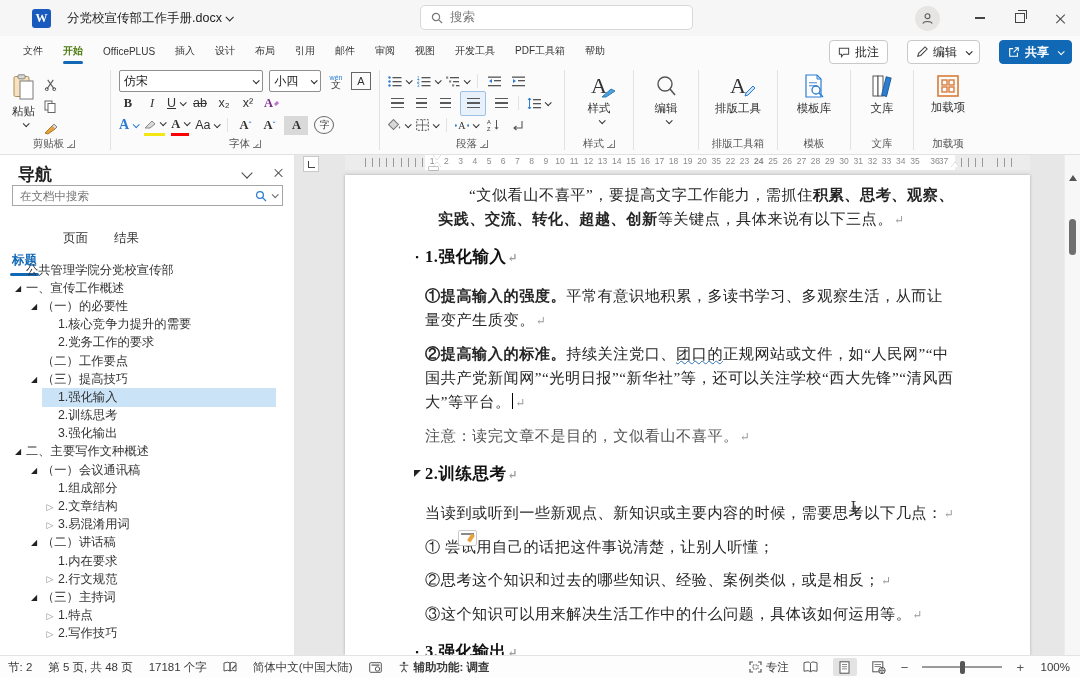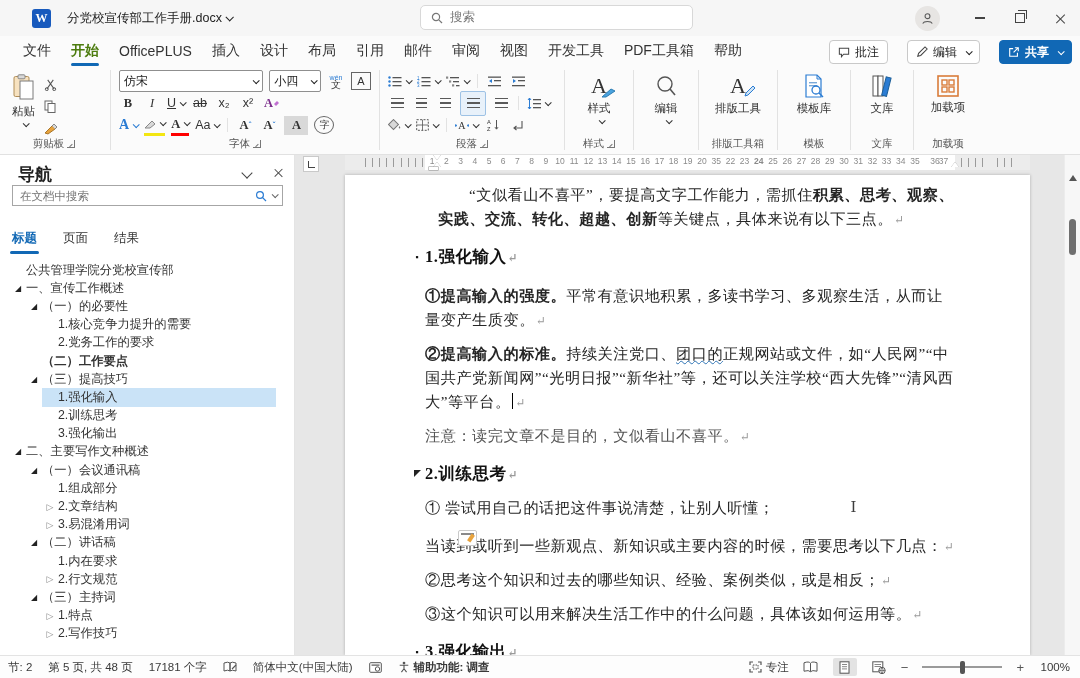--- a/index.html
+++ b/index.html
@@ -22,21 +22,21 @@
   .winbtn{width:40px;height:36px;display:flex;align-items:center;justify-content:center;color:#444;}
   .mini{width:10px;height:1.4px;background:#444;display:inline-block;}
   .restore{width:8px;height:8px;border:1.2px solid #444;position:relative;background:#f6f6f6;display:inline-block;}
   .restore::before{content:"";position:absolute;left:2px;top:-4px;width:8px;height:8px;border:1.2px solid #444;border-left:none;border-bottom:none;}
   .xi{position:relative;width:11px;height:11px;display:inline-block;}
   .xi::before,.xi::after{content:"";position:absolute;left:5px;top:0;width:1.3px;height:12px;background:#444;}
   .xi::before{transform:rotate(45deg);} .xi::after{transform:rotate(-45deg);}
   
   #tabrow{position:absolute;left:0;top:36px;width:1080px;height:30px;background:#fbfbfb;display:flex;align-items:center;}
   #ribbon-tabs{display:flex;align-items:center;margin-left:14px;gap:2px;}
-  .rtab{font-size:14px;color:#333;padding:5px 9px;position:relative;white-space:nowrap;}
+  .rtab{font-size:10px;color:#333;padding:5px 9px;position:relative;white-space:nowrap;}
   .rtab.active{font-weight:bold;color:#4d7c0f;}
   .rtab.active::after{content:"";position:absolute;left:9px;right:9px;bottom:-1px;height:3px;background:#1168b5;border-radius:2px;}
   #tabrow-right{position:absolute;right:8px;top:4px;display:flex;gap:19px;align-items:center;}
   .pillbtn{height:22px;border:1px solid #c9c9c9;border-radius:4px;background:#fff;display:flex;align-items:center;padding:0 8px;font-size:12px;color:#222;gap:5px;}
   .pillbtn.primary{background:#1168b5;border-color:#1168b5;color:#fff;font-weight:bold;}
   
   #ribbon{position:absolute;left:0;top:66px;width:1080px;height:89px;background:#fbfbfb;border-bottom:1px solid #e1e1e1;display:flex;box-sizing:border-box;}
   .rgroup{display:flex;flex-direction:column;padding:4px 6px 0 6px;position:relative;}
   .rgroup .glabel{position:absolute;bottom:3px;left:0;right:0;text-align:center;font-size:10.5px;color:#555;display:flex;justify-content:center;align-items:center;gap:3px;}
   .launcher{width:7px;height:7px;border-right:1.3px solid #777;border-bottom:1.3px solid #777;display:inline-block;position:relative;}
@@ -52,21 +52,21 @@
   .stripes.short{background:repeating-linear-gradient(to bottom,#5a5a5a 0 1.4px,transparent 1.4px 4.3px);width:11px;}
   .activebox{border:1px solid #9ec2e5;background:#e8f1fa;border-radius:2px;padding:2px 3px;}
   
   #navpane{position:absolute;left:0;top:155px;width:295px;height:500px;background:#fff;border-right:1px solid #e4e4e4;box-sizing:border-box;}
   #nav-title{font-size:17px;font-weight:bold;color:#222;position:absolute;left:18px;top:8px;}
   #nav-ctrl{position:absolute;right:10px;top:12px;display:flex;gap:22px;color:#444;align-items:center;}
   #nav-search{position:absolute;left:12px;top:30px;width:271px;height:21px;border:1px solid #a6a6a6;background:#fff;display:flex;align-items:center;box-sizing:border-box;padding:0 5px;}
   #nav-search input{border:none;outline:none;flex:1;font-size:11.5px;color:#333;background:transparent;}
   #nav-tabs{position:absolute;left:12px;top:75px;display:flex;gap:26px;font-size:12.5px;}
   .ntab{color:#333;padding-bottom:5px;position:relative;}
-  .ntab.active{color:#1168b5;font-weight:bold;}
+  .ntab.active{color:#1168b5;font-weight:bold;margin-top:22px;}
   .ntab.active::after{content:"";position:absolute;left:-2px;right:-2px;bottom:-2px;height:3px;background:#1168b5;border-radius:2px;}
   #navtree{position:absolute;left:0;top:106px;right:6px;}
   .navrow{height:18.2px;display:flex;align-items:center;font-size:12.3px;color:#333;margin-right:12px;white-space:nowrap;overflow:hidden;}
   .navrow.sel{background:#cae3f7;}
   .nmark{width:16px;display:inline-flex;align-items:center;justify-content:center;flex:0 0 16px;font-size:8px;color:#222;}
   .nmark.col{color:#8a8a8a;font-size:9px;}
   
   #docarea{position:absolute;left:295px;top:155px;width:785px;height:500px;background:#e7e7e7;overflow:hidden;}
   #ruler{position:absolute;left:50px;top:0;width:685px;height:15px;background:#ececec;}
   .ruler-margin{position:absolute;top:3px;height:9px;background:repeating-linear-gradient(to right,transparent 0 6.1px,#9a9a9a 6.1px 7.1px);}
@@ -564,21 +564,21 @@
         <span>（一）的必要性</span>
       </div>
       <div class="navrow" style="margin-left: 42px;">
         <span class="nmark"></span>
         <span>1.核心竞争力提升的需要</span>
       </div>
       <div class="navrow" style="margin-left: 42px;">
         <span class="nmark"></span>
         <span>2.党务工作的要求</span>
       </div>
-      <div class="navrow" style="margin-left: 26px; font-weight: bold;">
+      <div class="navrow" style="margin-left: 26px;">
         <span class="nmark"></span>
         <span>（二）工作要点</span>
       </div>
       <div class="navrow" style="margin-left: 26px;">
         <span class="nmark">◢</span>
         <span>（三）提高技巧</span>
       </div>
       <div class="navrow sel" style="margin-left: 42px;">
         <span class="nmark"></span>
         <span>1.强化输入</span>
@@ -691,22 +691,22 @@
     <div class="im im-right"></div>
   </div>
   <div id="page">
     <div id="doctext">
         <div class="dline body first ind"><span>“文似看山不喜平”，要提高文字工作能力，需抓住</span><span style="font-weight: bold;">积累、思考、观察、实践、交流、转化、超越、创新</span><span>等关键点，具体来说有以下三点。</span><span class="pilcrow">↵</span></div>
         <div class="dline heading"><span class="hmark">▪</span><span style="font-weight: bold;">1.强化输入</span><span class="pilcrow">↵</span></div>
         <div class="dline body after-heading"><span style="font-weight: bold;">①提高输入的强度。</span><span>平常有意识地积累，多读书学习、多观察生活，从而让量变产生质变。</span><span class="pilcrow">↵</span></div>
         <div class="dline body"><span style="font-weight: bold;">②提高输入的标准。</span><span>持续关注党口、</span><span class="squig">团口的</span><span>正规网站或文件，如“人民网”“中国共产党新闻网”“光明日报”“新华社”等，还可以关注学校“西大先锋”“清风西大”等平台。</span><span class="caret"></span><span class="pilcrow">↵</span></div>
         <div class="dline body muted"><span>注意：读完文章不是目的，文似看山不喜平。</span><span class="pilcrow">↵</span></div>
         <div class="dline heading"><span class="hmark"><span class="tri"></span></span><span style="font-weight: bold;">2.训练思考</span><span class="pilcrow">↵</span></div>
+        <div class="dline body after-heading"><span>当读到或听到一些新观点、新知识或主要内容的时候，需要思考以下几点：</span><span class="pilcrow">↵</span></div>
         <div class="dline body"><span>① 尝试用自己的话把这件事说清楚，让别人听懂；</span></div>
-        <div class="dline body after-heading"><span>当读到或听到一些新观点、新知识或主要内容的时候，需要思考以下几点：</span><span class="pilcrow">↵</span></div>
         <div class="dline body"><span>②思考这个知识和过去的哪些知识、经验、案例类似，或是相反；</span><span class="pilcrow">↵</span></div>
         <div class="dline body"><span>③这个知识可以用来解决生活工作中的什么问题，具体该如何运用等。</span><span class="pilcrow">↵</span></div>
         <div class="dline heading"><span class="hmark">▪</span><span style="font-weight: bold;">3.强化输出</span><span class="pilcrow">↵</span></div>
       </div>
     <div id="marginicon"></div>
     <div id="ibeam">I</div>
   </div>
   <div id="vscroll">
     <div class="up"></div>
     <div id="vthumb"></div>

